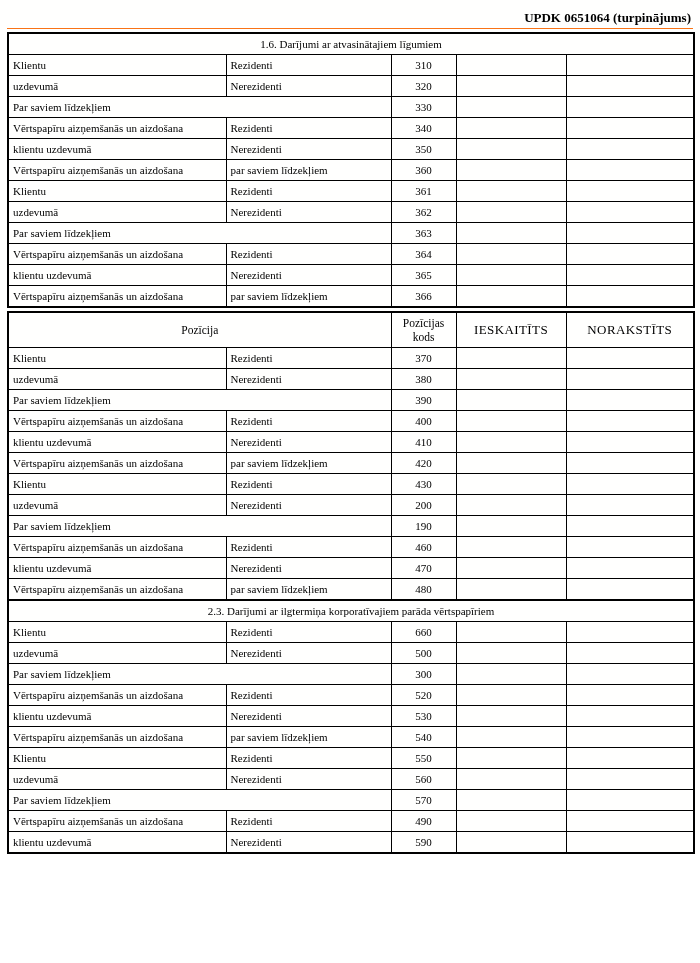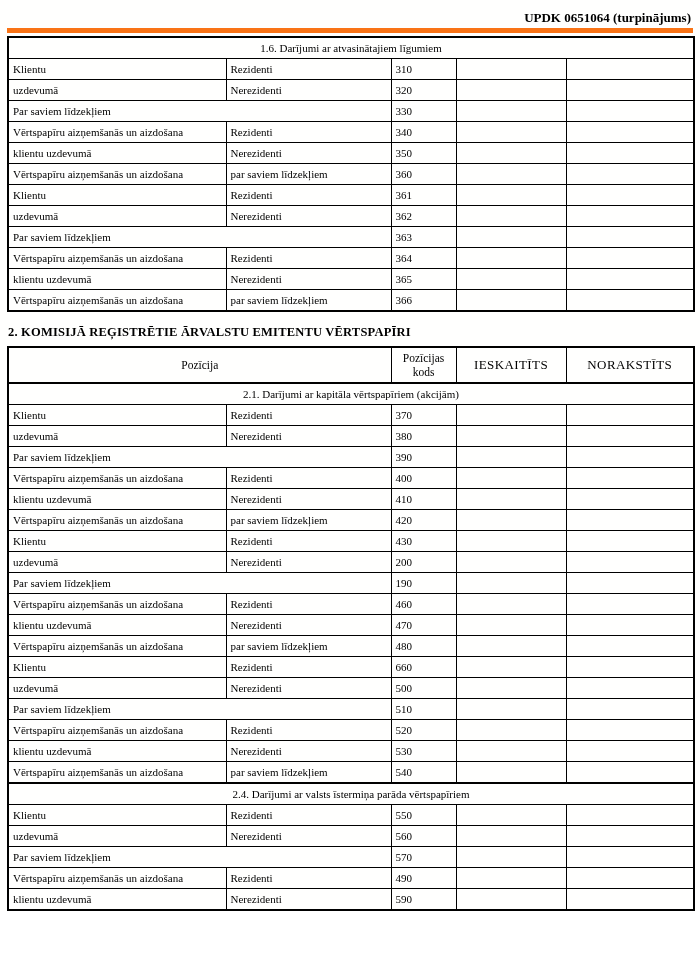--- a/index.html
+++ b/index.html
@@ -17,21 +17,21 @@
   }
   .page {
     padding: 0 7px;
     background: #fffffe;
   }
   .doc-header {
     padding: 10px 2px 2px 0;
     text-align: right;
     font-weight: bold;
     font-size: 13px;
-    border-bottom: 5px solid #f97316;
+    border-bottom: 1px solid #f97316;
   }
   .form-table {
     width: 686px;
     border-collapse: collapse;
     table-layout: fixed;
     margin-top: 3px;
     border: 2px solid #000;
     font-size: 11px;
   }
   .form-table td, .form-table th {
@@ -54,21 +54,21 @@
     font-size: 13px;
     letter-spacing: 0.4px;
   }
   tr.section-row td {
     text-align: center;
     border-top: 2px solid #000;
     white-space: normal;
     margin-top: 24px;
   }
   td.label-cell { text-align: left; }
-  td.code-cell  { text-align: left; font-family: Liberation Serif, serif; }
+  td.code-cell  { text-align: center; font-family: Liberation Serif, serif; }
   td.value-cell { background: #fffffe; }
   .section2-heading {
     font-size: 12.5px;
     font-weight: bold;
     letter-spacing: 0.2px;
     margin: 13px 0 6px 0;
     padding-left: 1px;
   }
 </style>
 </head>
@@ -170,141 +170,140 @@
         <tr>
           <td class="label-cell">Vērtspapīru aizņemšanās un aizdošana</td>
           <td class="label-cell">par saviem līdzekļiem</td>
           <td class="code-cell">366</td>
           <td class="value-cell"></td>
           <td class="value-cell"></td>
         </tr>
       </tbody>
   </table>
 
-  <div class="section2-heading">2. KOMISIJĀ REĢISTRĒTIE ĀRVALSTU EMITENTU VĒRTSPAPĪRI</div>
 
   <table class="form-table">
     <colgroup>
       <col style="width:218px">
         <col style="width:165px">
         <col style="width:65px">
         <col style="width:110px">
         <col style="width:128px">
     </colgroup>
     <thead>
       <tr>
         <th colspan="2">Pozīcija</th>
         <th>Pozīcijas kods</th>
         <th class="caps">IESKAITĪTS</th>
         <th class="caps">NORAKSTĪTS</th>
       </tr>
     </thead>
     <tbody>
+        <tr>
+          <td class="label-cell">Klientu</td>
+          <td class="label-cell">Rezidenti</td>
+          <td class="code-cell">370</td>
+          <td class="value-cell"></td>
+          <td class="value-cell"></td>
+        </tr>
+        <tr>
+          <td class="label-cell">uzdevumā</td>
+          <td class="label-cell">Nerezidenti</td>
+          <td class="code-cell">380</td>
+          <td class="value-cell"></td>
+          <td class="value-cell"></td>
+        </tr>
+        <tr>
+          <td class="label-cell" colspan="2">Par saviem līdzekļiem</td>
+          <td class="code-cell">390</td>
+          <td class="value-cell"></td>
+          <td class="value-cell"></td>
+        </tr>
+        <tr>
+          <td class="label-cell">Vērtspapīru aizņemšanās un aizdošana</td>
+          <td class="label-cell">Rezidenti</td>
+          <td class="code-cell">400</td>
+          <td class="value-cell"></td>
+          <td class="value-cell"></td>
+        </tr>
+        <tr>
+          <td class="label-cell">klientu uzdevumā</td>
+          <td class="label-cell">Nerezidenti</td>
+          <td class="code-cell">410</td>
+          <td class="value-cell"></td>
+          <td class="value-cell"></td>
+        </tr>
+        <tr>
+          <td class="label-cell">Vērtspapīru aizņemšanās un aizdošana</td>
+          <td class="label-cell">par saviem līdzekļiem</td>
+          <td class="code-cell">420</td>
+          <td class="value-cell"></td>
+          <td class="value-cell"></td>
+        </tr>
+        <tr>
+          <td class="label-cell">Klientu</td>
+          <td class="label-cell">Rezidenti</td>
+          <td class="code-cell">430</td>
+          <td class="value-cell"></td>
+          <td class="value-cell"></td>
+        </tr>
+        <tr>
+          <td class="label-cell">uzdevumā</td>
+          <td class="label-cell">Nerezidenti</td>
+          <td class="code-cell">200</td>
+          <td class="value-cell"></td>
+          <td class="value-cell"></td>
+        </tr>
+        <tr>
+          <td class="label-cell" colspan="2">Par saviem līdzekļiem</td>
+          <td class="code-cell">190</td>
+          <td class="value-cell"></td>
+          <td class="value-cell"></td>
+        </tr>
+        <tr>
+          <td class="label-cell">Vērtspapīru aizņemšanās un aizdošana</td>
+          <td class="label-cell">Rezidenti</td>
+          <td class="code-cell">460</td>
+          <td class="value-cell"></td>
+          <td class="value-cell"></td>
+        </tr>
+        <tr>
+          <td class="label-cell">klientu uzdevumā</td>
+          <td class="label-cell">Nerezidenti</td>
+          <td class="code-cell">470</td>
+          <td class="value-cell"></td>
+          <td class="value-cell"></td>
+        </tr>
+        <tr>
+          <td class="label-cell">Vērtspapīru aizņemšanās un aizdošana</td>
+          <td class="label-cell">par saviem līdzekļiem</td>
+          <td class="code-cell">480</td>
+          <td class="value-cell"></td>
+          <td class="value-cell"></td>
+        </tr>
         <tr class="section-row">
-          <td colspan="5" class="section-title">2.1. Darījumi ar kapitāla vērtspapīriem (akcijām)</td>
-        </tr>
-        <tr>
-          <td class="label-cell">Klientu</td>
-          <td class="label-cell">Rezidenti</td>
-          <td class="code-cell">370</td>
-          <td class="value-cell"></td>
-          <td class="value-cell"></td>
-        </tr>
-        <tr>
-          <td class="label-cell">uzdevumā</td>
-          <td class="label-cell">Nerezidenti</td>
-          <td class="code-cell">380</td>
-          <td class="value-cell"></td>
-          <td class="value-cell"></td>
-        </tr>
-        <tr>
-          <td class="label-cell" colspan="2">Par saviem līdzekļiem</td>
-          <td class="code-cell">390</td>
-          <td class="value-cell"></td>
-          <td class="value-cell"></td>
-        </tr>
-        <tr>
-          <td class="label-cell">Vērtspapīru aizņemšanās un aizdošana</td>
-          <td class="label-cell">Rezidenti</td>
-          <td class="code-cell">400</td>
-          <td class="value-cell"></td>
-          <td class="value-cell"></td>
-        </tr>
-        <tr>
-          <td class="label-cell">klientu uzdevumā</td>
-          <td class="label-cell">Nerezidenti</td>
-          <td class="code-cell">410</td>
-          <td class="value-cell"></td>
-          <td class="value-cell"></td>
-        </tr>
-        <tr>
-          <td class="label-cell">Vērtspapīru aizņemšanās un aizdošana</td>
-          <td class="label-cell">par saviem līdzekļiem</td>
-          <td class="code-cell">420</td>
-          <td class="value-cell"></td>
-          <td class="value-cell"></td>
-        </tr>
-        <tr>
-          <td class="label-cell">Klientu</td>
-          <td class="label-cell">Rezidenti</td>
-          <td class="code-cell">430</td>
-          <td class="value-cell"></td>
-          <td class="value-cell"></td>
-        </tr>
-        <tr>
-          <td class="label-cell">uzdevumā</td>
-          <td class="label-cell">Nerezidenti</td>
-          <td class="code-cell">200</td>
-          <td class="value-cell"></td>
-          <td class="value-cell"></td>
-        </tr>
-        <tr>
-          <td class="label-cell" colspan="2">Par saviem līdzekļiem</td>
-          <td class="code-cell">190</td>
-          <td class="value-cell"></td>
-          <td class="value-cell"></td>
-        </tr>
-        <tr>
-          <td class="label-cell">Vērtspapīru aizņemšanās un aizdošana</td>
-          <td class="label-cell">Rezidenti</td>
-          <td class="code-cell">460</td>
-          <td class="value-cell"></td>
-          <td class="value-cell"></td>
-        </tr>
-        <tr>
-          <td class="label-cell">klientu uzdevumā</td>
-          <td class="label-cell">Nerezidenti</td>
-          <td class="code-cell">470</td>
-          <td class="value-cell"></td>
-          <td class="value-cell"></td>
-        </tr>
-        <tr>
-          <td class="label-cell">Vērtspapīru aizņemšanās un aizdošana</td>
-          <td class="label-cell">par saviem līdzekļiem</td>
-          <td class="code-cell">480</td>
-          <td class="value-cell"></td>
-          <td class="value-cell"></td>
+          <td colspan="5" class="section-title">2.3. Darījumi ar ilgtermiņa korporatīvajiem parāda vērtspapīriem</td>
         </tr>
         <tr>
           <td class="label-cell">Klientu</td>
           <td class="label-cell">Rezidenti</td>
           <td class="code-cell">660</td>
           <td class="value-cell"></td>
           <td class="value-cell"></td>
         </tr>
         <tr>
           <td class="label-cell">uzdevumā</td>
           <td class="label-cell">Nerezidenti</td>
           <td class="code-cell">500</td>
           <td class="value-cell"></td>
           <td class="value-cell"></td>
         </tr>
         <tr>
           <td class="label-cell" colspan="2">Par saviem līdzekļiem</td>
-          <td class="code-cell">510</td>
+          <td class="code-cell">300</td>
           <td class="value-cell"></td>
           <td class="value-cell"></td>
         </tr>
         <tr>
           <td class="label-cell">Vērtspapīru aizņemšanās un aizdošana</td>
           <td class="label-cell">Rezidenti</td>
           <td class="code-cell">520</td>
           <td class="value-cell"></td>
           <td class="value-cell"></td>
         </tr>
@@ -314,23 +313,20 @@
           <td class="code-cell">530</td>
           <td class="value-cell"></td>
           <td class="value-cell"></td>
         </tr>
         <tr>
           <td class="label-cell">Vērtspapīru aizņemšanās un aizdošana</td>
           <td class="label-cell">par saviem līdzekļiem</td>
           <td class="code-cell">540</td>
           <td class="value-cell"></td>
           <td class="value-cell"></td>
-        </tr>
-        <tr class="section-row">
-          <td colspan="5" class="section-title">2.4. Darījumi ar valsts īstermiņa parāda vērtspapīriem</td>
         </tr>
         <tr>
           <td class="label-cell">Klientu</td>
           <td class="label-cell">Rezidenti</td>
           <td class="code-cell">550</td>
           <td class="value-cell"></td>
           <td class="value-cell"></td>
         </tr>
         <tr>
           <td class="label-cell">uzdevumā</td>

